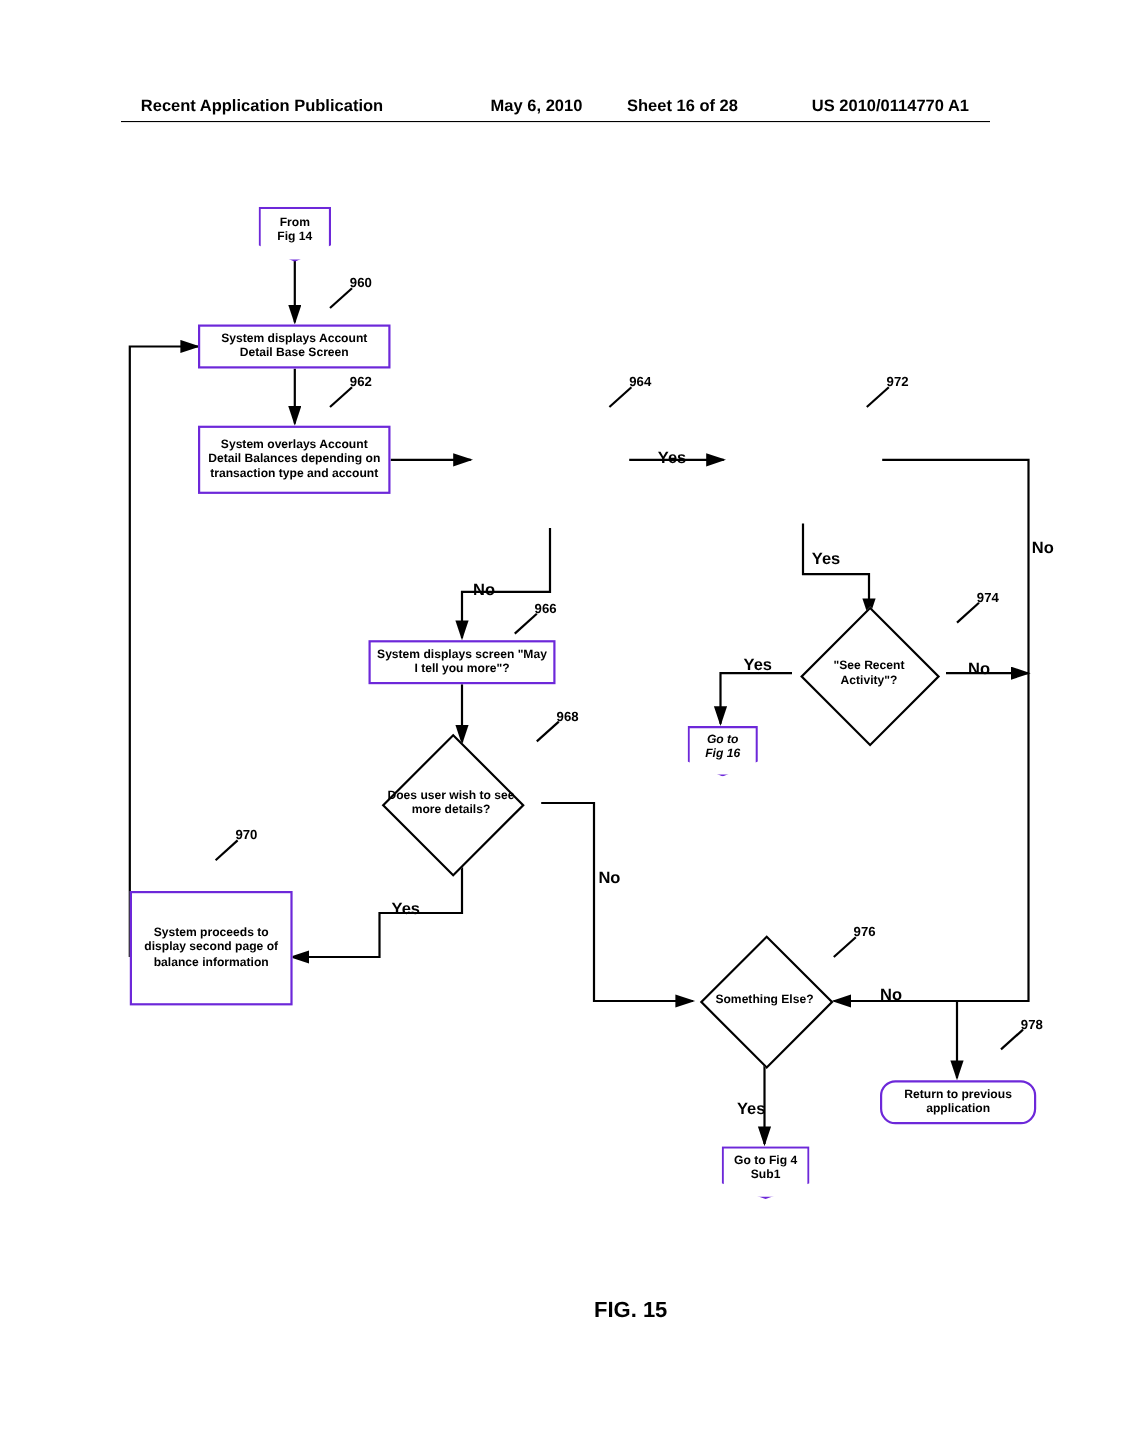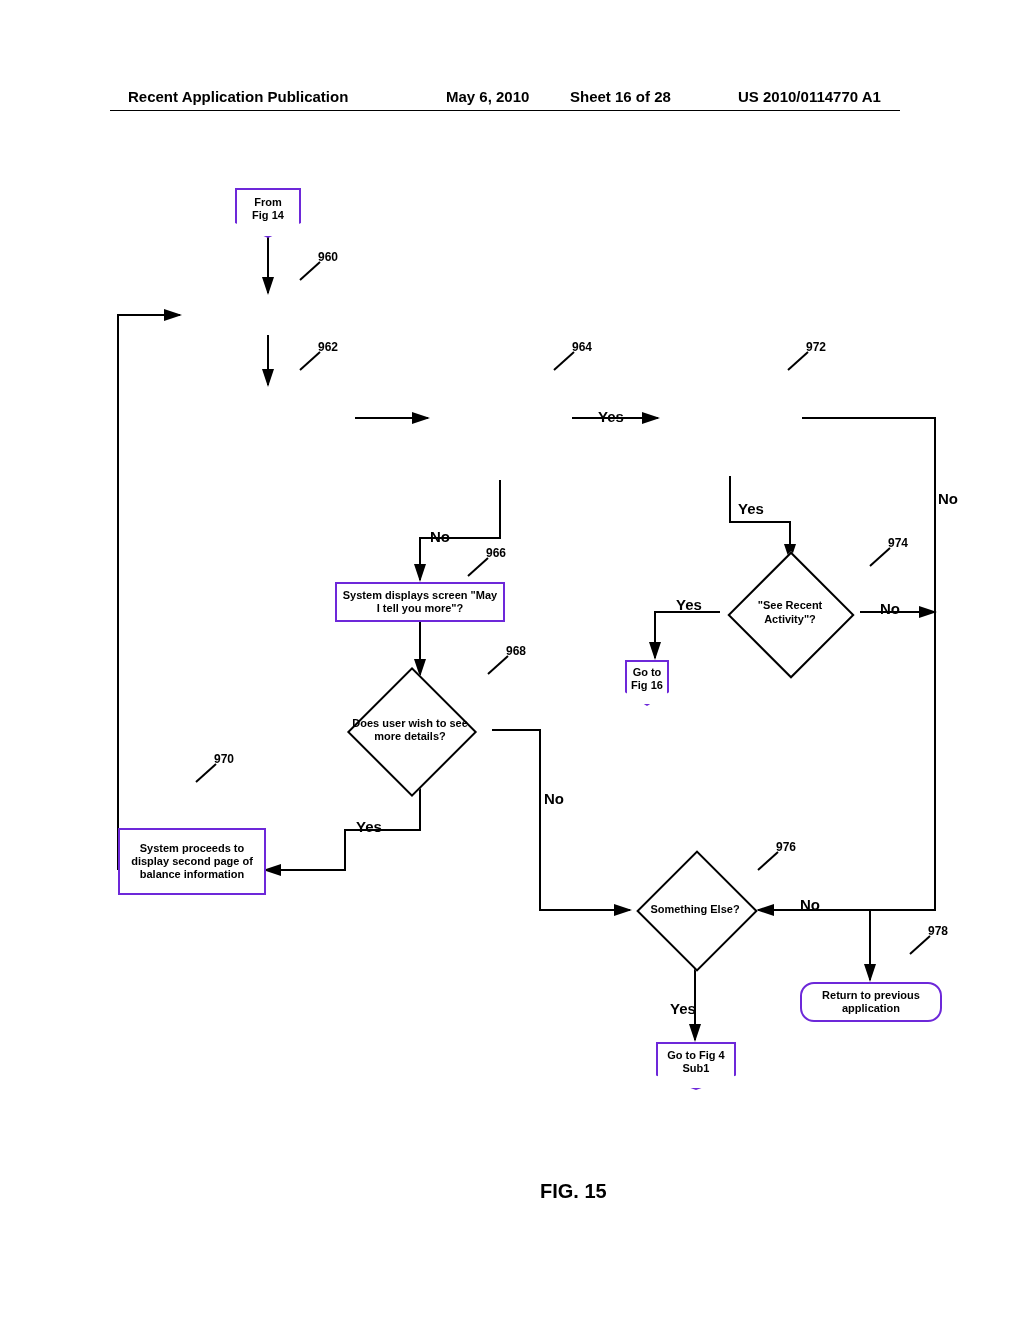--- a/index.html
+++ b/index.html
@@ -167,22 +167,28 @@
       <line x1="196" y1="612" x2="216" y2="594"></line>
       <line x1="788" y1="200" x2="808" y2="182"></line>
       <line x1="870" y1="396" x2="890" y2="378"></line>
       <line x1="758" y1="700" x2="778" y2="682"></line>
       <line x1="910" y1="784" x2="930" y2="766"></line>
     </svg>
 
     <div class="node rect offpage" style="left:235px; top:18px; width:66px; height:50px; white-space:pre-line;">From
 Fig 14</div>
 
+    <div class="node rect" style="left:180px; top:125px; width:175px; height:40px;">System displays Account
+Detail Base Screen</div>
     <div class="ref" style="left:318px; top:80px;">960</div>
 
+    <div class="node rect" style="left:180px; top:217px; width:175px; height:62px;">System overlays Account
+Detail Balances depending
+on transaction type and
+account</div>
     <div class="ref" style="left:318px; top:170px;">962</div>
 
     <div class="ref" style="left:572px; top:170px;">964</div>
     <div class="label" style="left:598px; top:238px;">Yes</div>
     <div class="label" style="left:430px; top:358px;">No</div>
 
     <div class="ref" style="left:806px; top:170px;">972</div>
     <div class="label" style="left:738px; top:330px;">Yes</div>
     <div class="label" style="left:938px; top:320px;">No</div>
 
@@ -192,35 +198,35 @@
 
     <div class="diamond-wrap" style="left:340px; top:506px; width:140px; height:108px;">
       <div class="diamond" style="left:26px; top:10px; width:88px; height:88px;"></div>
       <div class="diamond-text">Does user wish to
 see more details?</div>
     </div>
     <div class="ref" style="left:506px; top:474px;">968</div>
     <div class="label" style="left:544px; top:620px;">No</div>
     <div class="label" style="left:356px; top:648px;">Yes</div>
 
-    <div class="node rect" style="left:118px; top:658px; width:148px; height:67px;">System proceeds to
+    <div class="node rect" style="left:118px; top:640px; width:148px; height:104px;">System proceeds to
 display second page
 of balance
 information</div>
     <div class="ref" style="left:214px; top:582px;">970</div>
 
     <div class="diamond-wrap" style="left:720px; top:390px; width:140px; height:105px;">
       <div class="diamond" style="left:26px; top:10px; width:86px; height:86px;"></div>
       <div class="diamond-text">"See Recent Activity"?</div>
     </div>
     <div class="ref" style="left:888px; top:366px;">974</div>
     <div class="label" style="left:676px; top:426px;">Yes</div>
     <div class="label" style="left:880px; top:430px;">No</div>
 
-    <div class="node rect offpage" style="left:625px; top:490px; width:44px; height:46px; white-space:pre-line;">Go to
+    <div class="node rect offpage" style="left:625px; top:490px; width:64px; height:46px; white-space:pre-line;font-style:italic;">Go to
 Fig 16</div>
 
     <div class="diamond-wrap" style="left:632px; top:686px; width:126px; height:108px;">
       <div class="diamond" style="left:22px; top:12px; width:82px; height:82px;"></div>
       <div class="diamond-text">Something Else?</div>
     </div>
     <div class="ref" style="left:776px; top:670px;">976</div>
     <div class="label" style="left:800px; top:726px;">No</div>
     <div class="label" style="left:670px; top:830px;">Yes</div>
 

